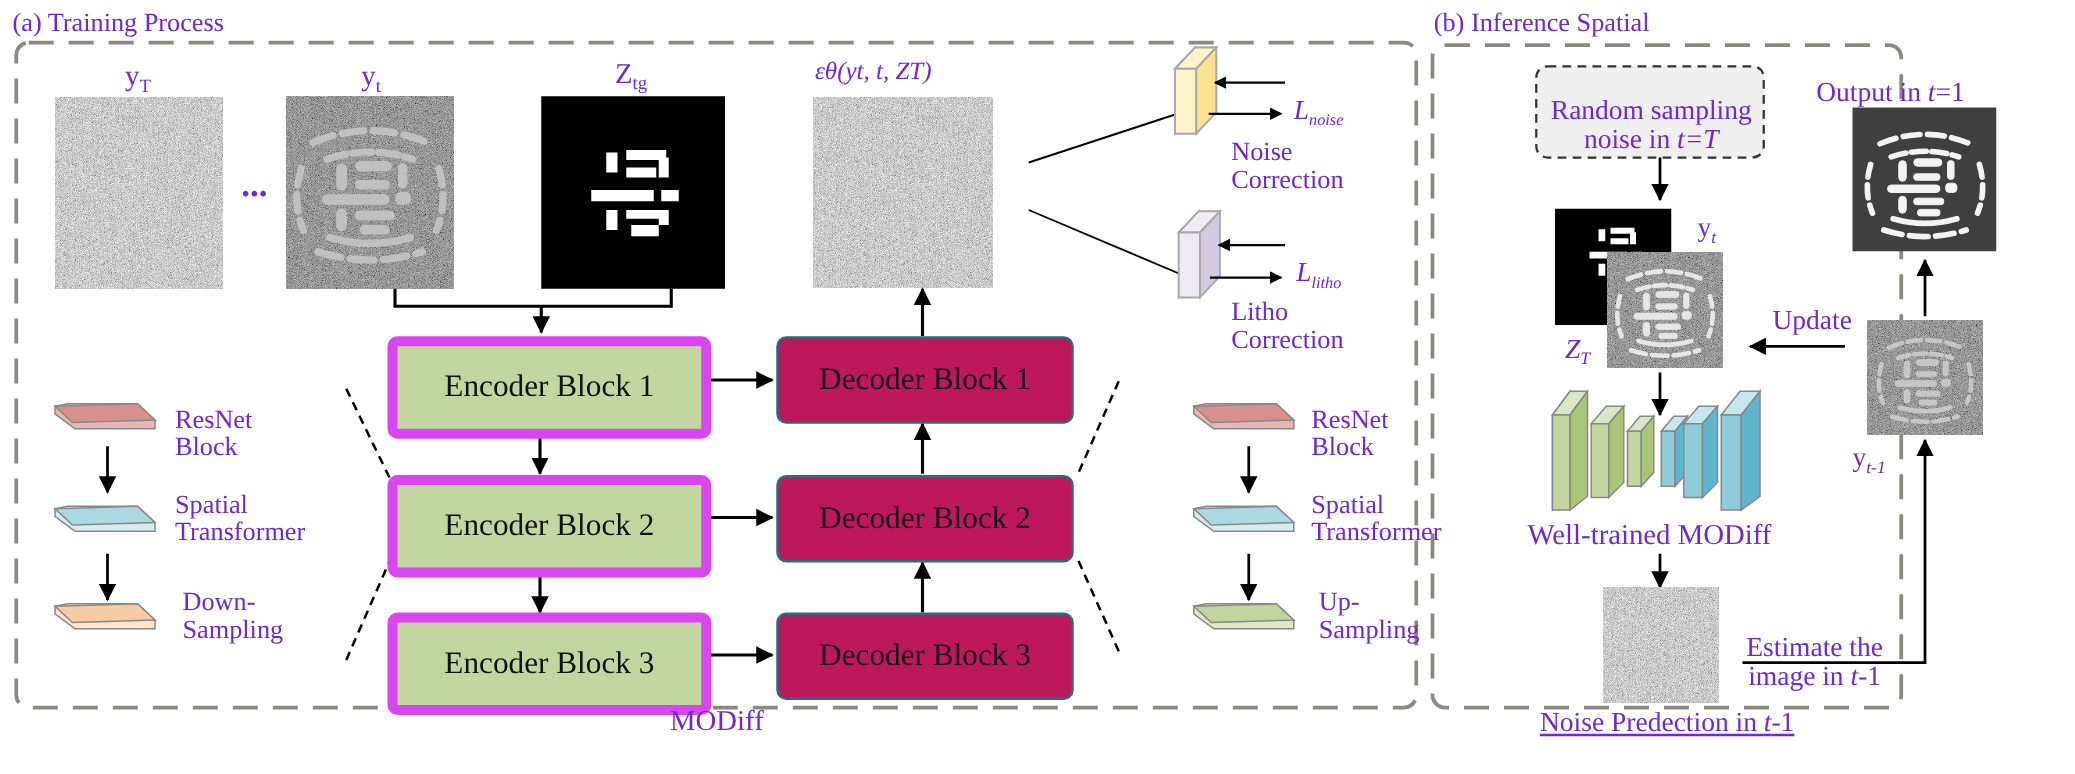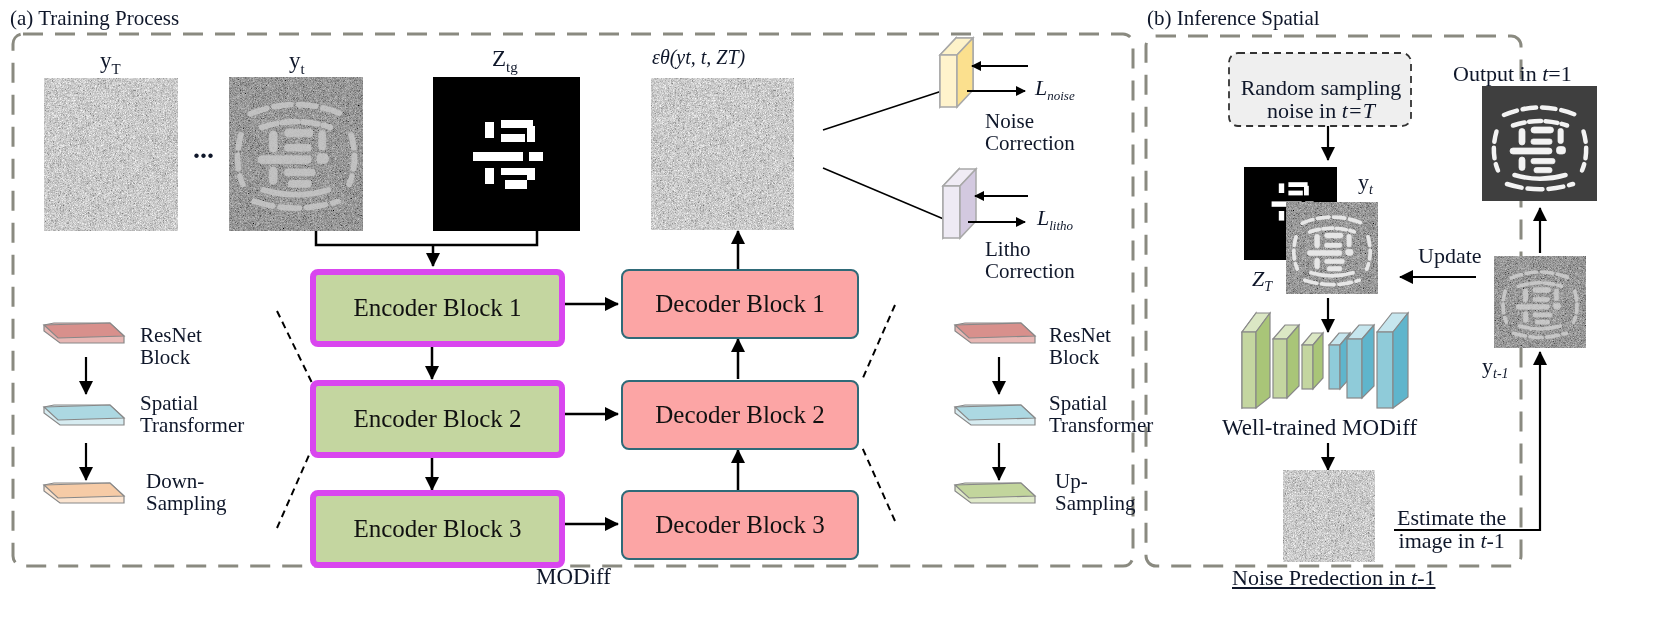--- a/index.html
+++ b/index.html
@@ -1,21 +1,21 @@
 <!DOCTYPE html>
 <html><head>
 <meta charset="utf-8">
 <style>
   html, body { margin:0; padding:0; background:#ffffff; }
   body { width:1660px; height:619px; overflow:hidden; position:relative; font-family:"Liberation Serif","DejaVu Serif",serif; color:#111; }
   svg { position:absolute; left:0; top:0; }
-  .lbl { position:absolute; font-family:"Liberation Serif","DejaVu Serif",serif; color:#0f172a; white-space:nowrap; line-height:1.05; }
+  .lbl { position:absolute; font-family:"Liberation Serif","DejaVu Serif",serif; color:#6d28d9; white-space:nowrap; line-height:1.05; }
   .blk { position:absolute; border-radius:8px; display:flex; align-items:center; justify-content:center; font-size:25px; font-family:"Liberation Serif","DejaVu Serif",serif; }
-  .enc { background:#c4d6a0; border:6px solid #d946ef; }
-  .dec { background:#fca5a5; border:2px solid #2f6a78; }
+  .enc { background:#c4d6a0; border:8px solid #d946ef; }
+  .dec { background:#be185d; border:2px solid #2f6a78; }
   .legend { position:absolute; background:#f6f6f6; border:2px solid #cfcfcf; border-radius:10px; }
   .ital { font-style:italic; }
 </style>
 </head>
 <body>
 
 <svg width="1660" height="619" viewBox="0 0 1660 619">
   <defs>
     <marker id="arr" markerWidth="10" markerHeight="10" refX="9" refY="5" orient="auto" markerUnits="userSpaceOnUse">
       <path d="M0,0 L10,5 L0,10 z" fill="#000"></path>

